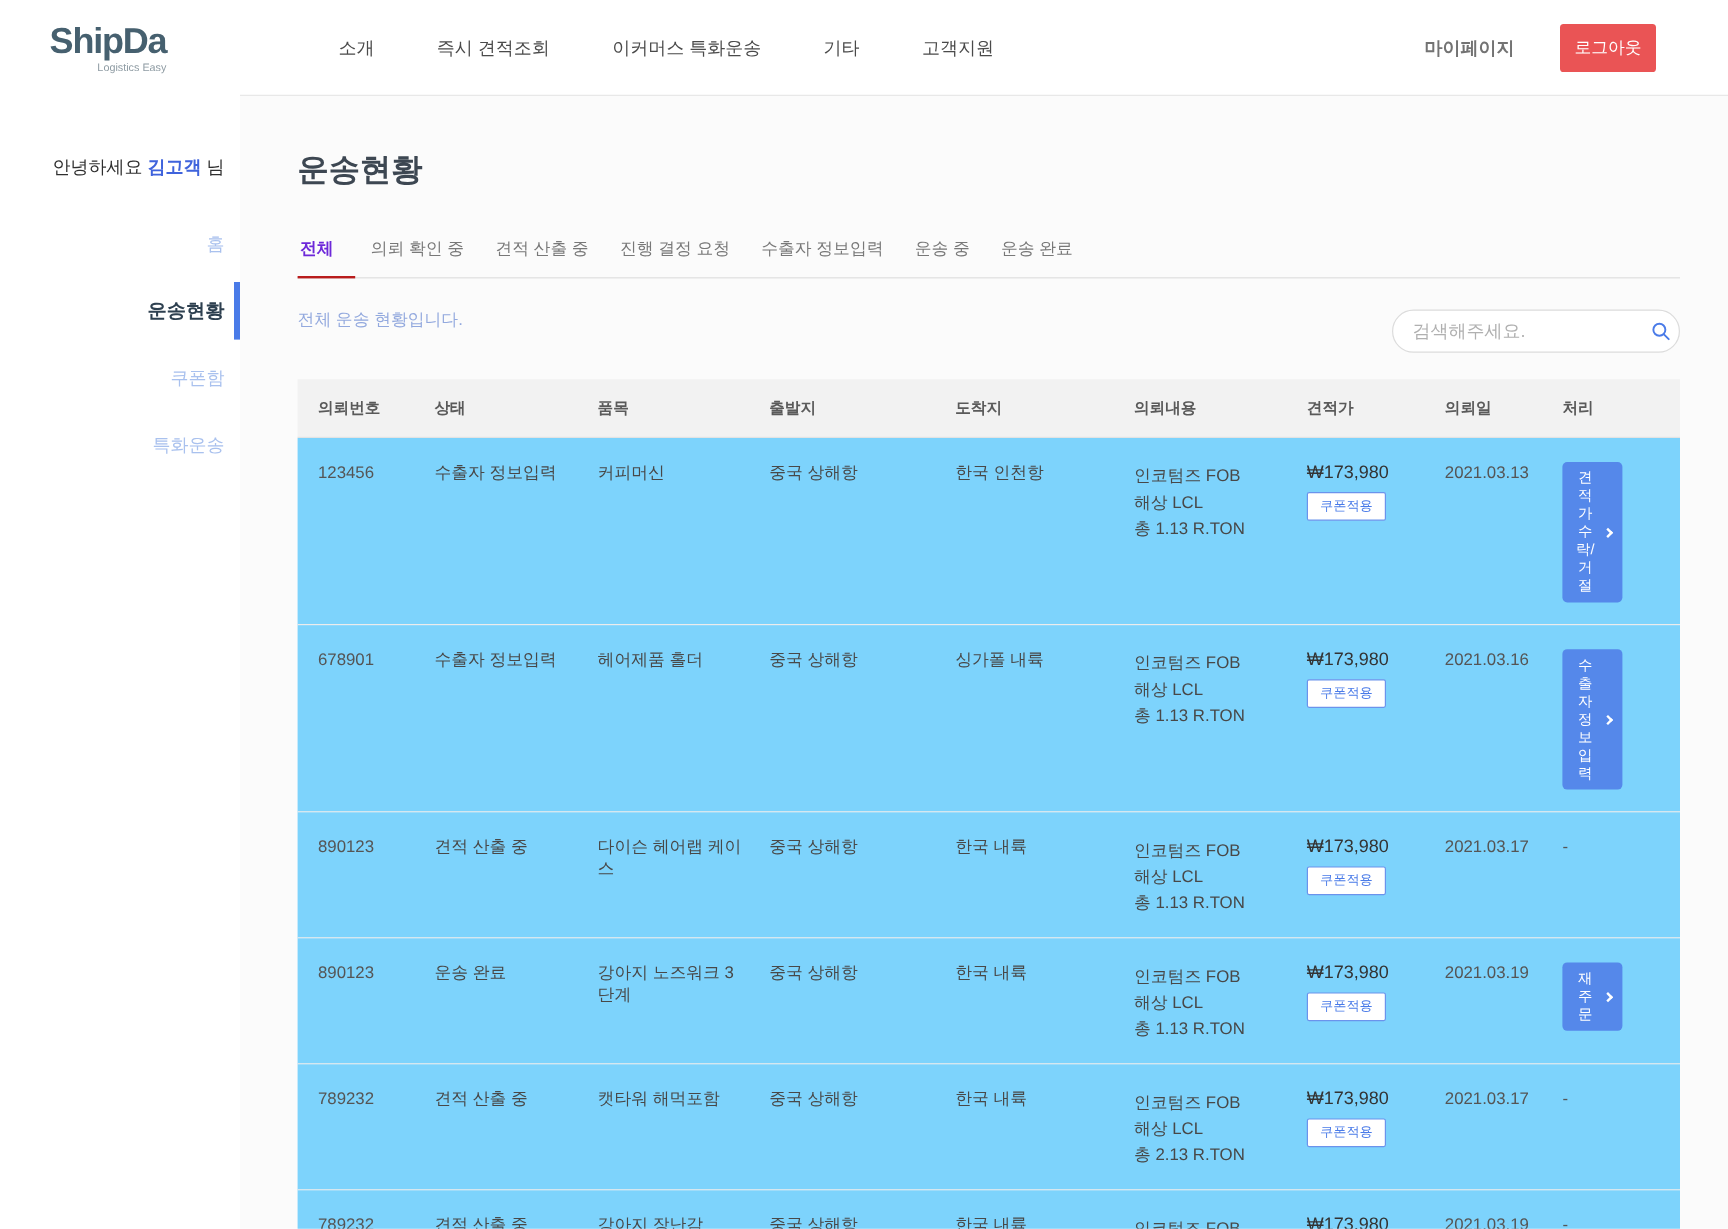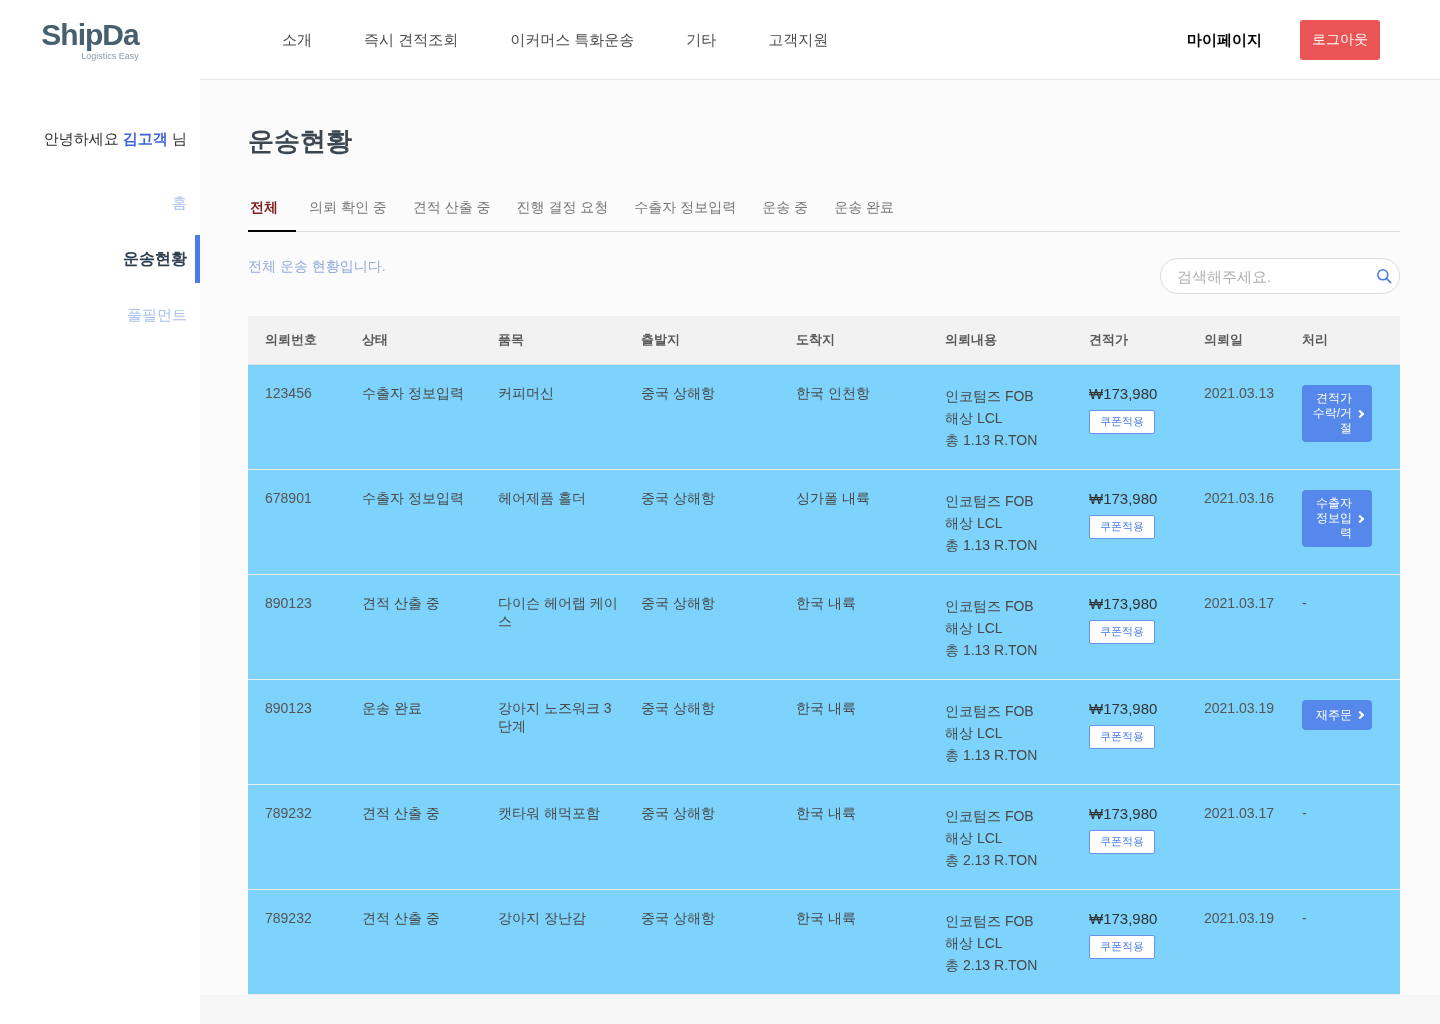--- a/index.html
+++ b/index.html
@@ -8,21 +8,21 @@
   
   .header { height:80px; display:flex; }
   .header-left { width:200px; display:flex; align-items:center; justify-content:center; padding-right:20px; }
   .logo { display:flex; flex-direction:column; cursor:pointer; }
   .logo-name { font-size:30px; font-weight:800; color:#46606F; letter-spacing:-1px; line-height:30px; }
   .logo-tagline { font-size:9px; color:#8E9BA3; text-align:right; margin-top:1px; letter-spacing:0; }
   .header-right { flex:1; display:flex; align-items:center; padding-left:82px; box-shadow: inset 0 -1px 0 #E8E8E8; }
   .nav { display:flex; gap:52px; align-items:center; }
   .nav-item { font-size:15px; color:#4A4A4A; cursor:pointer; white-space:nowrap; }
   .header-spacer { flex:1; }
-  .mypage { font-size:15px; font-weight:600; color:#000000; cursor:pointer; margin-right:38px; white-space:nowrap; }
+  .mypage { font-size:15px; font-weight:600; color:#737373; cursor:pointer; margin-right:38px; white-space:nowrap; }
   .logout-btn { width:80px; height:40px; background:#EA5455; color:#fff; border:none; border-radius:3px; font-size:14px; font-family:inherit; cursor:pointer; margin-right:60px; white-space:nowrap; }
 
   
   .layout { display:flex; height:944px; }
 
   
   .sidebar { width:200px; background:#fff; padding-top:50px; flex-shrink:0; }
   .greeting { text-align:right; padding-right:13px; font-size:15px; color:#2F2F2F; }
   .greeting .user-name { color:#3F63DC; font-weight:700; }
   .side-menu { margin-top:26px; }
@@ -30,42 +30,42 @@
   .side-item.active { color:#2E4050; font-weight:700; font-size:16px; }
   .side-item.active::after { content:""; position:absolute; right:0; top:4px; bottom:4px; width:5px; background:#4A7BE8; }
 
   
   .main { flex:1; background:#FBFBFB; padding:0 40px 0 48px; display:flex; flex-direction:column; }
   .page-title { margin-top:44px; font-size:26px; font-weight:700; color:#3D4752; }
 
   .tabs { margin-top:40px; display:flex; border-bottom:1px solid #DFDFDF; }
   .tab { padding:0 13px 13px; font-size:14px; color:#787878; cursor:pointer; white-space:nowrap; }
   .tab:first-child { padding-left:2px; padding-right:18px; }
-  .tab.active { color:#7f1d1d; font-weight:700; border-bottom:2px solid #000000; margin-bottom:-1px; }
+  .tab.active { color:#6d28d9; font-weight:700; border-bottom:2px solid #b91c1c; margin-bottom:-1px; }
 
   .toolbar { margin-top:26px; display:flex; align-items:flex-start; justify-content:space-between; }
   .subtitle { font-size:14px; color:#93A9DE; }
   .search-box { width:240px; height:36px; background:#fff; border:1px solid #DCDCDC; border-radius:18px; display:flex; align-items:center; padding:0 14px 0 16px; }
   .search-input { flex:1; border:none; outline:none; background:transparent; font-size:15px; color:#333; font-family:inherit; }
   .search-input::placeholder { color:#B0B0B0; }
   .search-icon { width:16px; height:16px; flex-shrink:0; cursor:pointer; }
 
   
   .table { margin-top:22px; }
   .thead, .row { display:grid; grid-template-columns:97px 136px 143px 155px 149px 144px 115px 98px 1fr; }
   .thead { height:49px; background:#F2F2F2; align-items:center; border-bottom:1px solid #E3E3E3; }
   .th { padding-left:17px; font-size:13px; font-weight:700; color:#5A5A5A; white-space:nowrap; }
   .row { background:#7dd3fc; border-bottom:1px solid #ECECEC; min-height:99px; padding:20px 0 18px; align-items:start; }
   .td { padding-left:17px; font-size:14px; color:#484848; }
   .td-id { color:#555; }
   .detail-line { line-height:22px; font-size:14px; color:#484848; }
   .td-price .price { font-size:15px; color:#333; display:block; }
   .coupon-badge { display:inline-block; margin-top:8px; padding:3px 10px 4px; border:1px solid #6B93EC; border-radius:2px; color:#4A7BE8; font-size:11px; background:#fff; white-space:nowrap; }
   .td-date { color:#555; }
-  .action-button { position:relative; width:70px; min-height:30px; background:#5588EA; border:none; border-radius:4px; color:#fff; font-size:12px; line-height:15px; text-align:right; padding:6px 20px 6px 8px; cursor:pointer; font-family:inherit; }
+  .action-button { position:relative; width:50px; min-height:30px; background:#5588EA; border:none; border-radius:4px; color:#fff; font-size:12px; line-height:15px; text-align:center; padding:6px 20px 6px 8px; cursor:pointer; font-family:inherit; }
   .chevron { position:absolute; right:9px; top:50%; width:6px; height:6px; border-top:2px solid #fff; border-right:2px solid #fff; transform:translateY(-50%) rotate(45deg); }
   .action-dash { color:#555; font-size:14px; }
 
   .footer-band { flex:1; background:#F6F6F6; margin:0 -40px 0 -48px; }
 </style>
 </head>
 <body>
 
 <div class="header">
   <div class="header-left">
@@ -94,21 +94,24 @@
       <span>안녕하세요 </span><span class="user-name">김고객</span><span> 님</span>
     </div>
     <div class="side-menu">
       <div class="side-item">
           <span>홈</span>
         </div>
       <div class="side-item active">
           <span>운송현황</span>
         </div>
       <div class="side-item">
-          <span>풀필먼트</span>
+          <span>쿠폰함</span>
+        </div>
+      <div class="side-item">
+          <span>특화운송</span>
         </div>
     </div>
   </div>
 
   <div class="main">
     <h1 class="page-title">운송현황</h1>
 
     <div class="tabs">
       <div class="tab active">전체</div>
       <div class="tab">의뢰 확인 중</div>

